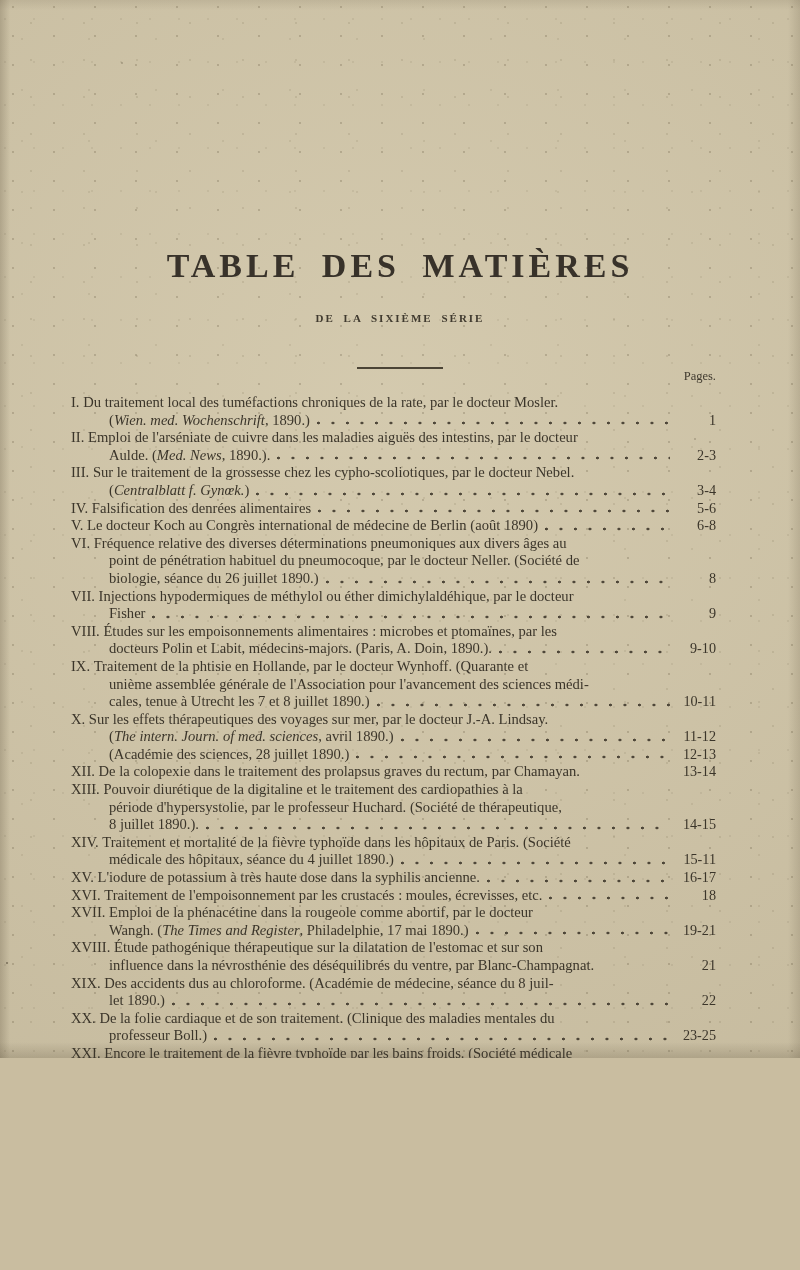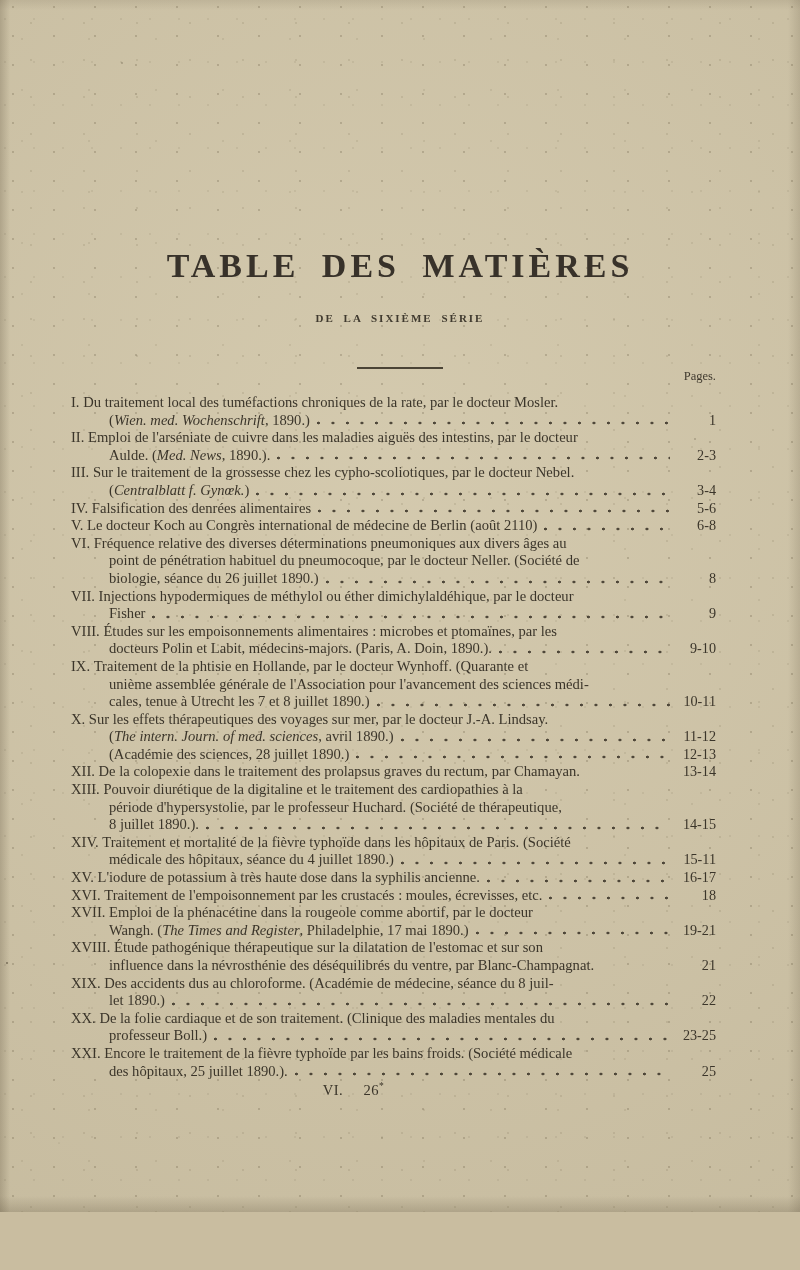--- a/index.html
+++ b/index.html
@@ -4,21 +4,21 @@
 <style>
   html, body { margin: 0; padding: 0; }
   body {
     width: 800px; height: 1270px;
     font-family: "Liberation Serif", serif;
     background: #c9bda0;
     overflow: hidden;
   }
   .page {
     position: relative;
-    width: 800px; height: 1212px;
+    width: 800px; height: 1058px;
     background:
       radial-gradient(130% 95% at 48% 38%, rgba(255,252,238,0.10) 0%, rgba(92,78,52,0.10) 100%),
       #cfc4a7;
     color: #3b352a;
     overflow: hidden;
   }
   
   .page::before {
     content: ""; position: absolute; inset: 0; z-index: 0; pointer-events: none;
     background:
@@ -127,21 +127,21 @@
           <div class="line cont"><span class="line-text"><span>Aulde. (</span><i>Med. News</i><span>, 1890.).</span></span><span class="leader dots"></span><span class="pagenum">2-3</span></div>
         </div>
         <div>
           <div class="line"><span class="line-text"><span class="numeral">III.&nbsp;</span><span>Sur le traitement de la grossesse chez les cypho-scoliotiques, par le docteur Nebel.</span></span></div>
           <div class="line cont"><span class="line-text"><span>(</span><i>Centralblatt f. Gynœk.</i><span>)</span></span><span class="leader dots"></span><span class="pagenum">3-4</span></div>
         </div>
         <div>
           <div class="line"><span class="line-text"><span class="numeral">IV.&nbsp;</span><span>Falsification des denrées alimentaires</span></span><span class="leader dots"></span><span class="pagenum">5-6</span></div>
         </div>
         <div>
-          <div class="line"><span class="line-text"><span class="numeral">V.&nbsp;</span><span>Le docteur Koch au Congrès international de médecine de Berlin (août 2110)</span></span><span class="leader dots"></span><span class="pagenum">6-8</span></div>
+          <div class="line"><span class="line-text"><span class="numeral">V.&nbsp;</span><span>Le docteur Koch au Congrès international de médecine de Berlin (août 1890)</span></span><span class="leader dots"></span><span class="pagenum">6-8</span></div>
         </div>
         <div>
           <div class="line"><span class="line-text"><span class="numeral">VI.&nbsp;</span><span>Fréquence relative des diverses déterminations pneumoniques aux divers âges au</span></span></div>
           <div class="line cont"><span class="line-text"><span>point de pénétration habituel du pneumocoque, par le docteur Neller. (Société de</span></span></div>
           <div class="line cont"><span class="line-text"><span>biologie, séance du 26 juillet 1890.)</span></span><span class="leader dots"></span><span class="pagenum">8</span></div>
         </div>
         <div>
           <div class="line"><span class="line-text"><span class="numeral">VII.&nbsp;</span><span>Injections hypodermiques de méthylol ou éther dimichylaldéhique, par le docteur</span></span></div>
           <div class="line cont"><span class="line-text"><span>Fisher</span></span><span class="leader dots"></span><span class="pagenum">9</span></div>
         </div>

